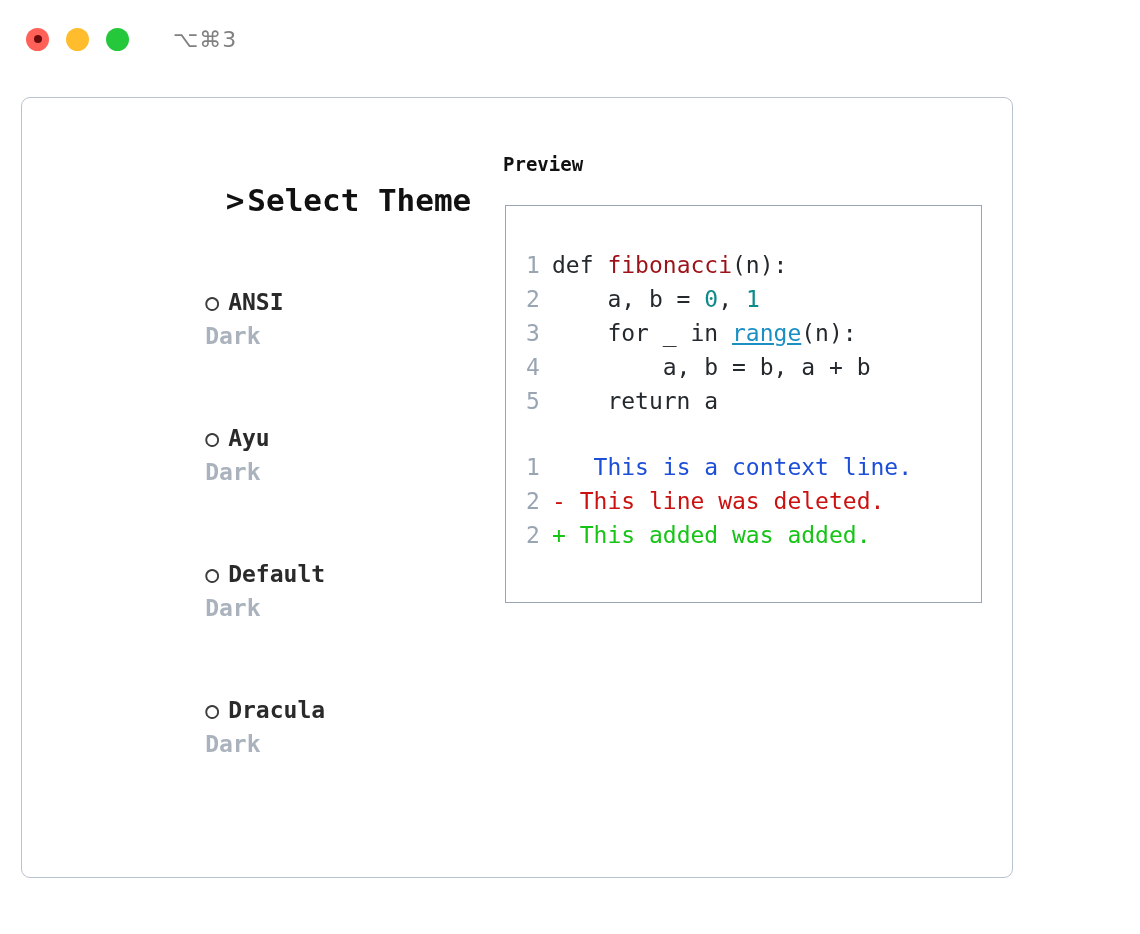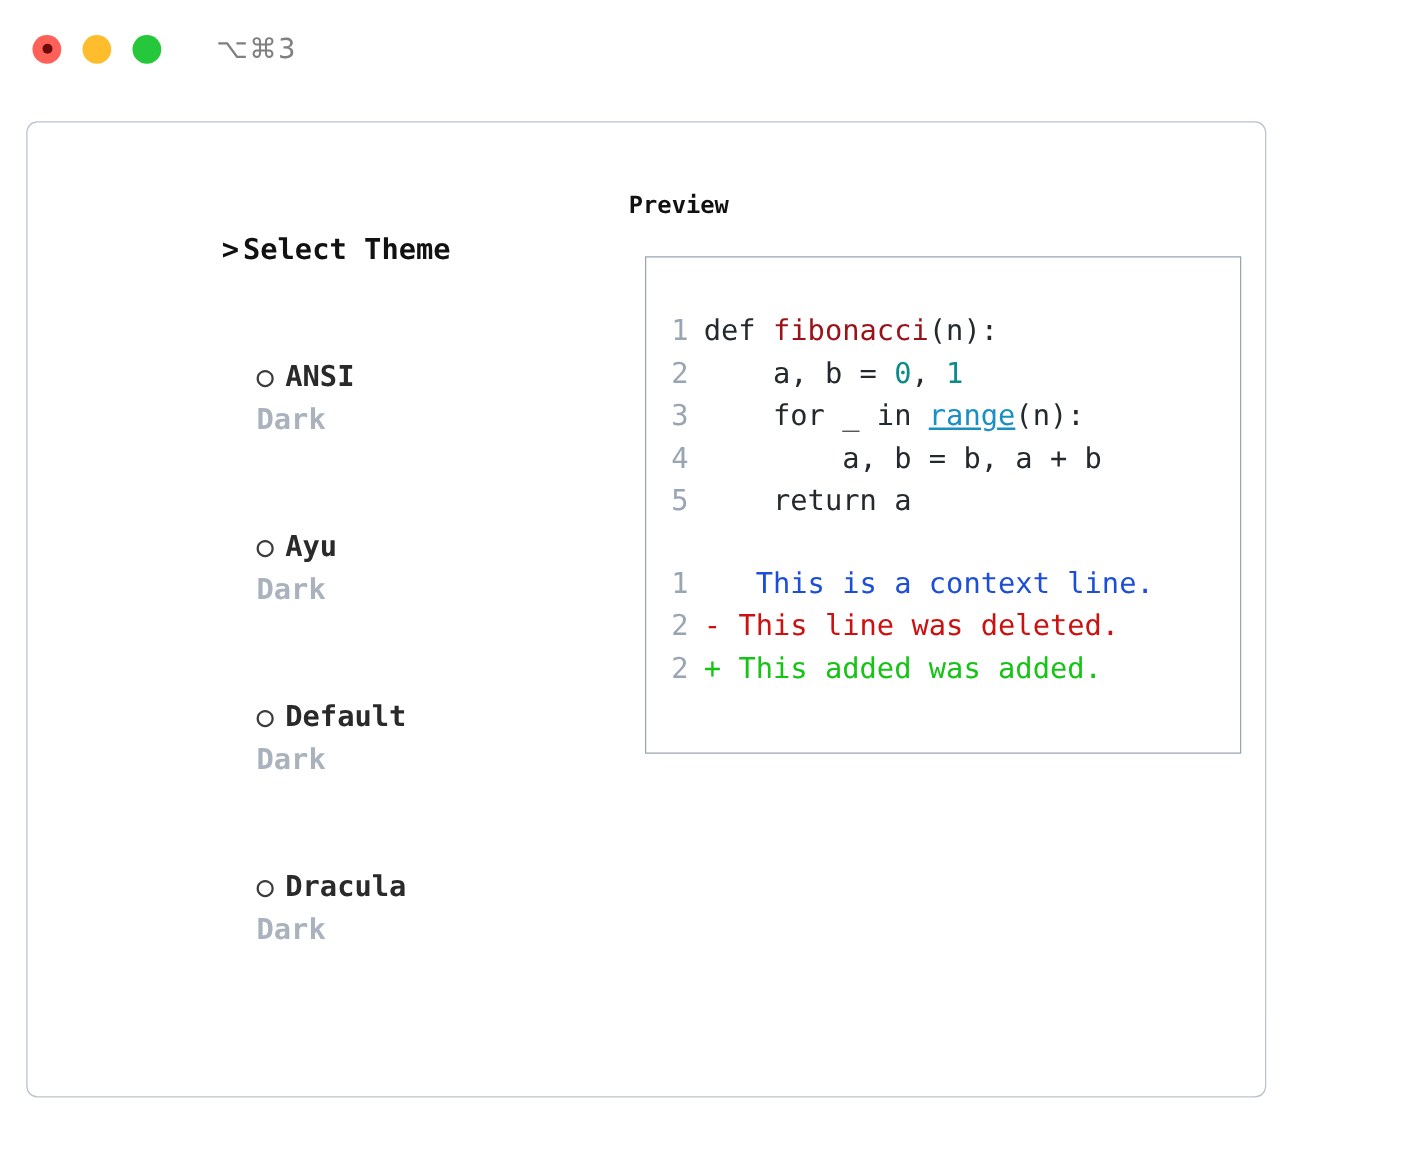--- a/index.html
+++ b/index.html
@@ -95,21 +95,21 @@
     box-sizing: border-box;
   }
   .right-col {
     flex: 1;
     padding: 51px 0 0 14px;
     box-sizing: border-box;
   }
 
   
   .section-head {
-    font-size: 23px;
+    font-size: 31px;
     line-height: 34px;
     color: #111111;
     font-weight: bold;
     white-space: pre;
   }
   .section-head .caret { margin-right: 3px; }
 
   .row {
     font-size: 23px;
     line-height: 34px;
@@ -128,21 +128,21 @@
   
   .preview-head {
     font-size: 19px;
     line-height: 30px;
     color: #111111;
     font-weight: bold;
     margin-left: 2px;
   }
   .preview-box {
     margin-top: 26px;
-    margin-left: 15px;
+    margin-left: 4px;
     width: 477px;
     height: 398px;
     border: 1.8px solid #9aa5b3;
     box-sizing: border-box;
     padding: 42px 0 0 0;
   }
   .code-line {
     font-size: 23px;
     line-height: 34px;
     white-space: pre;

